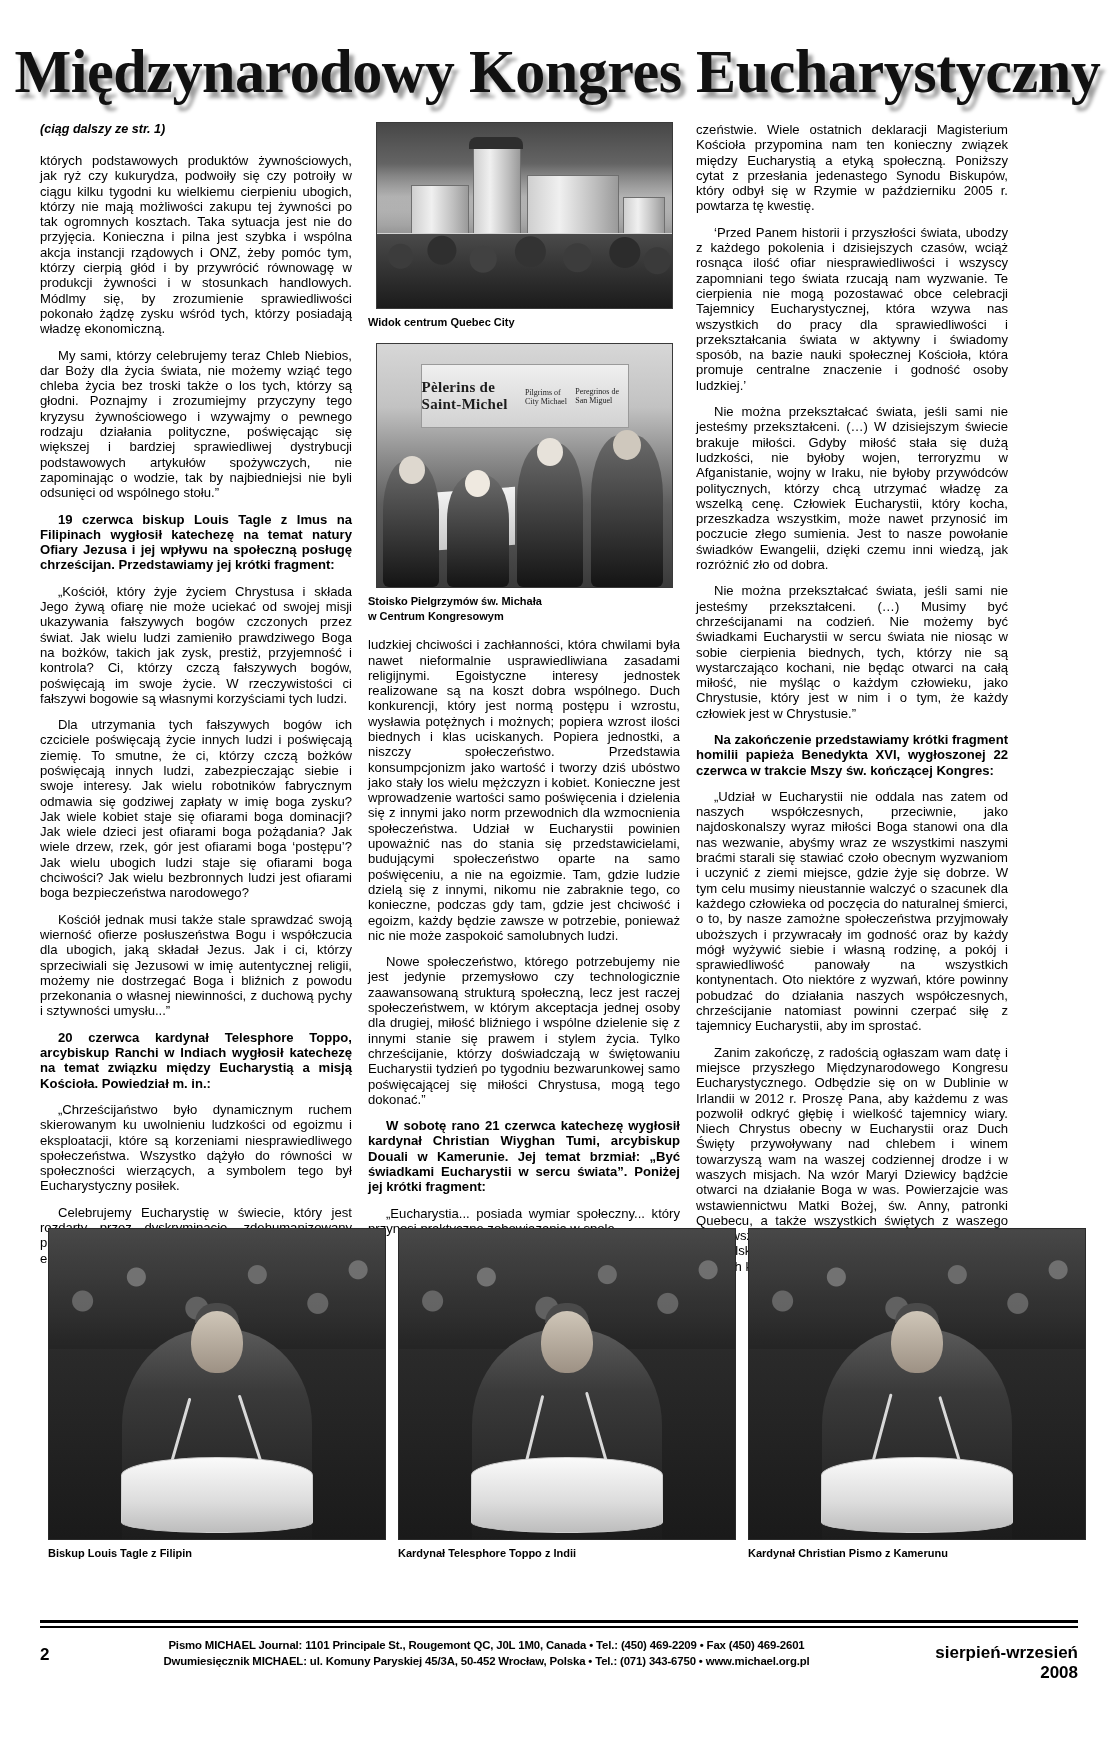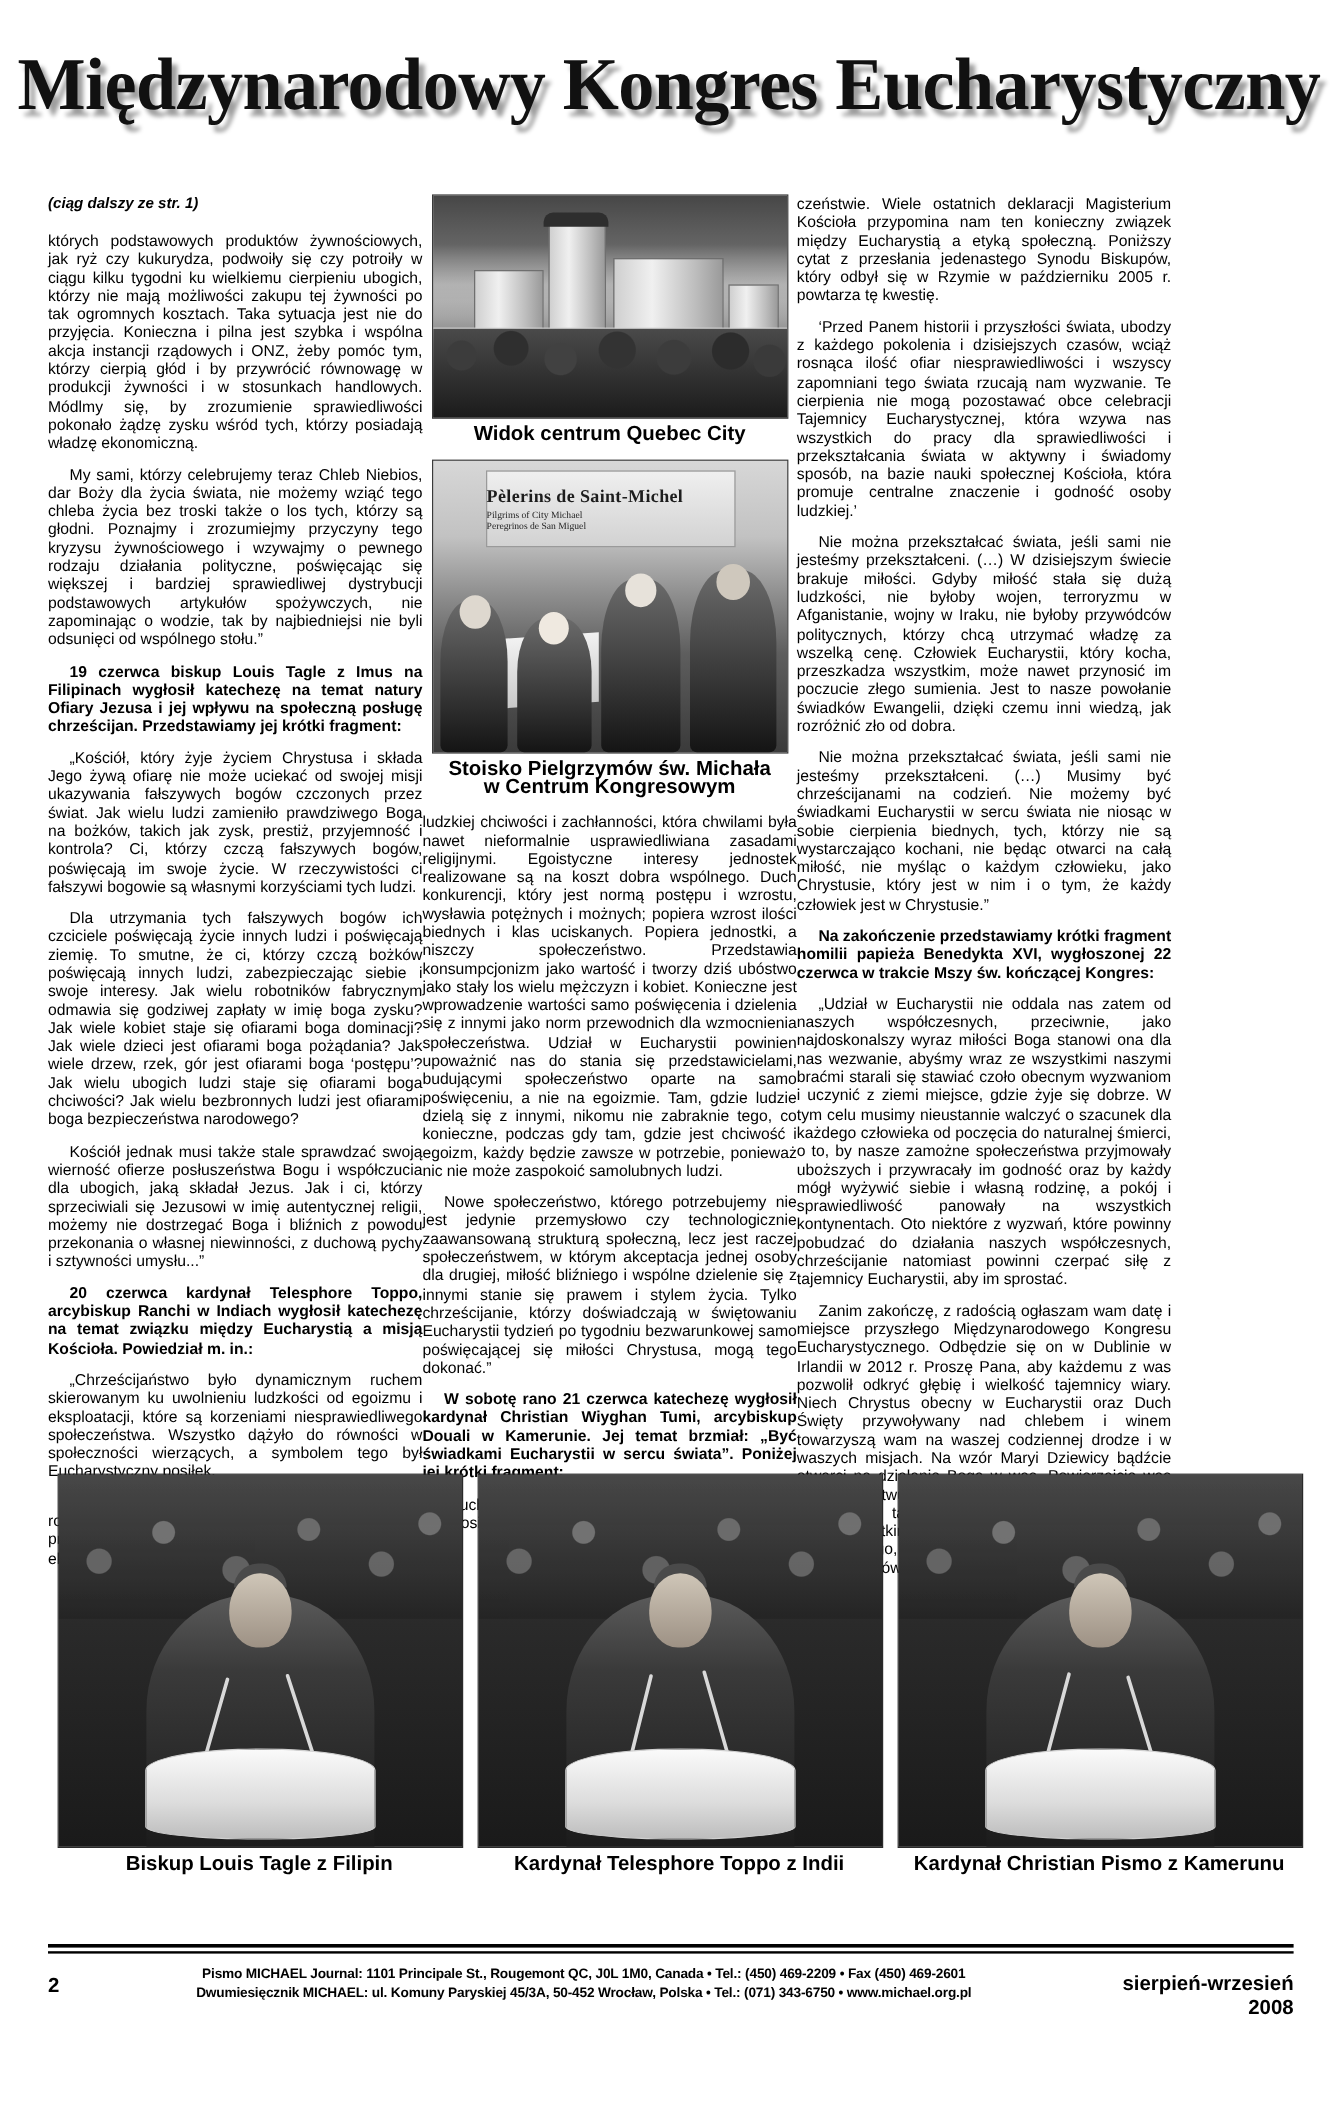--- a/index.html
+++ b/index.html
@@ -43,21 +43,21 @@
     white-space: nowrap;
   }
 
   
   .cols {
     position: absolute;
     left: 40px;
     top: 122px;
     width: 1038px;
     display: flex;
-    margin-top: 40px;
+    gap: 16px;
   }
   .col {
     width: 312px;
     flex: 0 0 312px;
   }
   .col.mid { }
   p {
     margin: 0 0 0 0;
     font-size: 13.1px;
     line-height: 15.3px;
@@ -88,24 +88,24 @@
   }
 
   
   .photo {
     position: relative;
     background: #8a8a8a;
     border: 1px solid #3a3a3a;
     overflow: hidden;
   }
   .cap {
-    font-size: 17px;
+    font-size: 11px;
     font-weight: bold;
     line-height: 14.4px;
-    text-align: center;
+    text-align: left;
     margin-top: 6px;
     margin-bottom: 14px;
   }
 
   
   .ph-quebec {
     width: 295px;
     height: 185px;
     margin: 0 auto;
     background:
@@ -146,27 +146,27 @@
 
   
   .ph-booth {
     width: 295px;
     height: 243px;
     margin: 0 auto;
     background: linear-gradient(to bottom,#d7d7d7 0%,#c2c2c2 26%,#8e8e8e 46%,#5e5e5e 66%,#3a3a3a 100%);
   }
   .ph-booth .banner {
     position: absolute;
-    left: 44px; top: 8px;
+    left: 44px; top: 20px;
     width: 206px; height: 62px;
     background: linear-gradient(to bottom,#efefef,#d2d2d2);
     border: 1px solid #9a9a9a;
     display: flex;
-    flex-direction: column;
-    align-items: flex-start;
+    flex-direction: row;
+    align-items: center;
     justify-content: center;
     font-family: "Liberation Serif", serif;
     color: #1d1d1d;
   }
   .ph-booth .banner .l1 { font-size: 15px; font-weight: bold; letter-spacing: .3px; }
   .ph-booth .banner .l2 { font-size: 8px; margin-top: 2px; }
   .ph-booth .banner .l3 { font-size: 8px; }
   .ph-booth .fig {
     position: absolute;
     bottom: 0;

